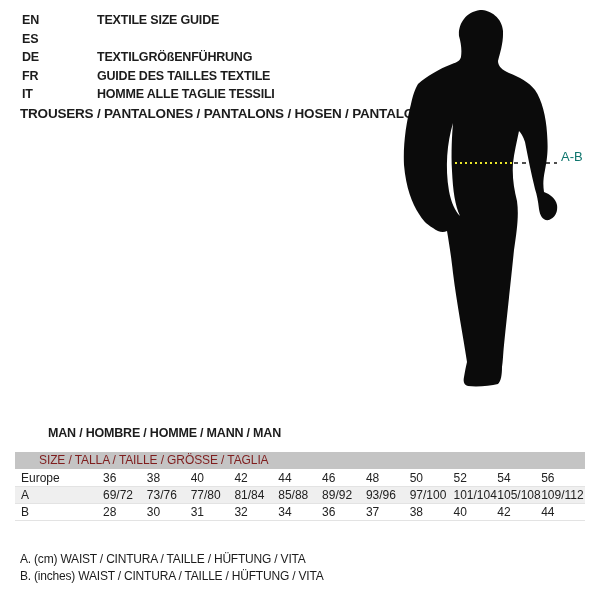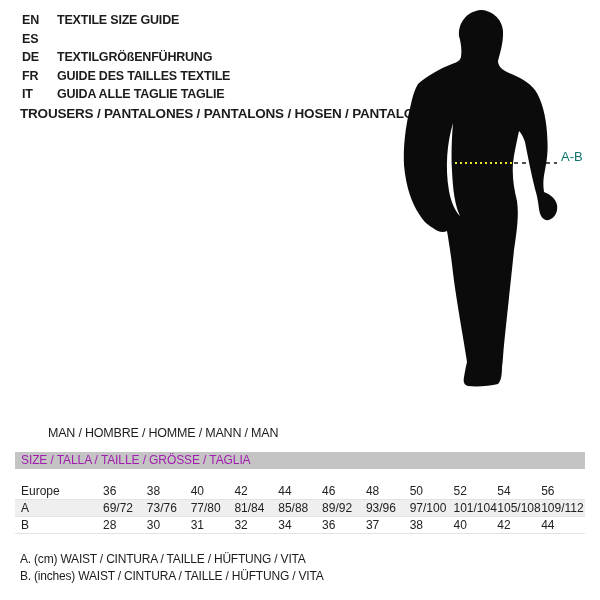--- a/index.html
+++ b/index.html
@@ -3,39 +3,39 @@
 <meta charset="utf-8">
 <style>
   html,body{margin:0;padding:0;}
   body{
     width:600px;height:600px;position:relative;background:#ffffff;
     font-family:"Liberation Sans", sans-serif;color:#1c1c1c;overflow:hidden;
     -webkit-font-smoothing:antialiased;
   }
   
   .lang-list{position:absolute;left:22px;top:11px;}
-  .lang-row{display:flex;line-height:18.5px;font-size:12.5px;font-weight:700;letter-spacing:-0.2px;}
+  .lang-row{display:flex;line-height:18.5px;font-size:12.5px;font-weight:700;letter-spacing:-0.2px;gap:40px;}
   .lang-code{width:35px;}
   .lang-label{white-space:nowrap;}
   .category-title{
     position:absolute;left:20px;top:106px;font-size:13.5px;font-weight:700;
     letter-spacing:-0.2px;white-space:nowrap;
   }
   
   .figure-wrap{position:absolute;left:395px;top:5px;width:175px;height:390px;}
   .measure-label{position:absolute;left:561px;top:149px;font-size:13px;font-weight:400;color:#0f766e;}
   
-  .section-title{position:absolute;left:20px;top:426px;font-size:12.5px;font-weight:400;letter-spacing:-0.2px;padding-left:28px;}
+  .section-title{position:absolute;left:20px;top:426px;font-size:12.5px;font-weight:700;letter-spacing:-0.2px;padding-left:28px;}
   
   .size-table-wrap{position:absolute;left:15px;top:452px;width:570px;}
   .size-table-header{
-    background:#c4c4c4;color:#a21caf;font-size:12px;height:17px;line-height:17px;
-    padding-left:6px;letter-spacing:-0.1px;
+    background:#c4c4c4;color:#7f1d1d;font-size:12px;height:17px;line-height:17px;
+    padding-left:24px;letter-spacing:-0.1px;
   }
-  table.size-table{border-collapse:collapse;width:100%;table-layout:fixed;margin-top:14px;}
+  table.size-table{border-collapse:collapse;width:100%;table-layout:fixed;margin-top:1px;}
   table.size-table td{
     font-size:12px;color:#222222;text-align:left;height:16px;padding:0;
     border-bottom:1px solid #e3e3e3;white-space:nowrap;
   }
   table.size-table tr:nth-child(even){background:#efefef;}
   table.size-table td.row-label{text-align:left;padding-left:6px;}
   col.label-col{width:88px;}
   
   .notes{position:absolute;left:20px;top:551px;font-size:12px;font-weight:400;letter-spacing:-0.2px;}
   .note-line{line-height:17px;white-space:nowrap;}
@@ -54,21 +54,21 @@
     <div class="lang-row">
       <span class="lang-code">DE</span>
       <span class="lang-label">TEXTILGRÖßENFÜHRUNG</span>
     </div>
     <div class="lang-row">
       <span class="lang-code">FR</span>
       <span class="lang-label">GUIDE DES TAILLES TEXTILE</span>
     </div>
     <div class="lang-row">
       <span class="lang-code">IT</span>
-      <span class="lang-label">GUIDA ALLE TAGLIE TAGLIE</span>
+      <span class="lang-label">HOMME ALLE TAGLIE TESSILI</span>
     </div>
   </div>
 
 <div class="category-title">TROUSERS / PANTALONES / PANTALONS / HOSEN / PANTALONI</div>
 
 <div class="figure-wrap">
   <svg width="175" height="390" viewBox="0 0 175 390" xmlns="http://www.w3.org/2000/svg">
 
     <line id="waist-dash-out" x1="119" y1="158" x2="162" y2="158" stroke="#141414" stroke-width="1.4" stroke-dasharray="4 4"></line>
 

